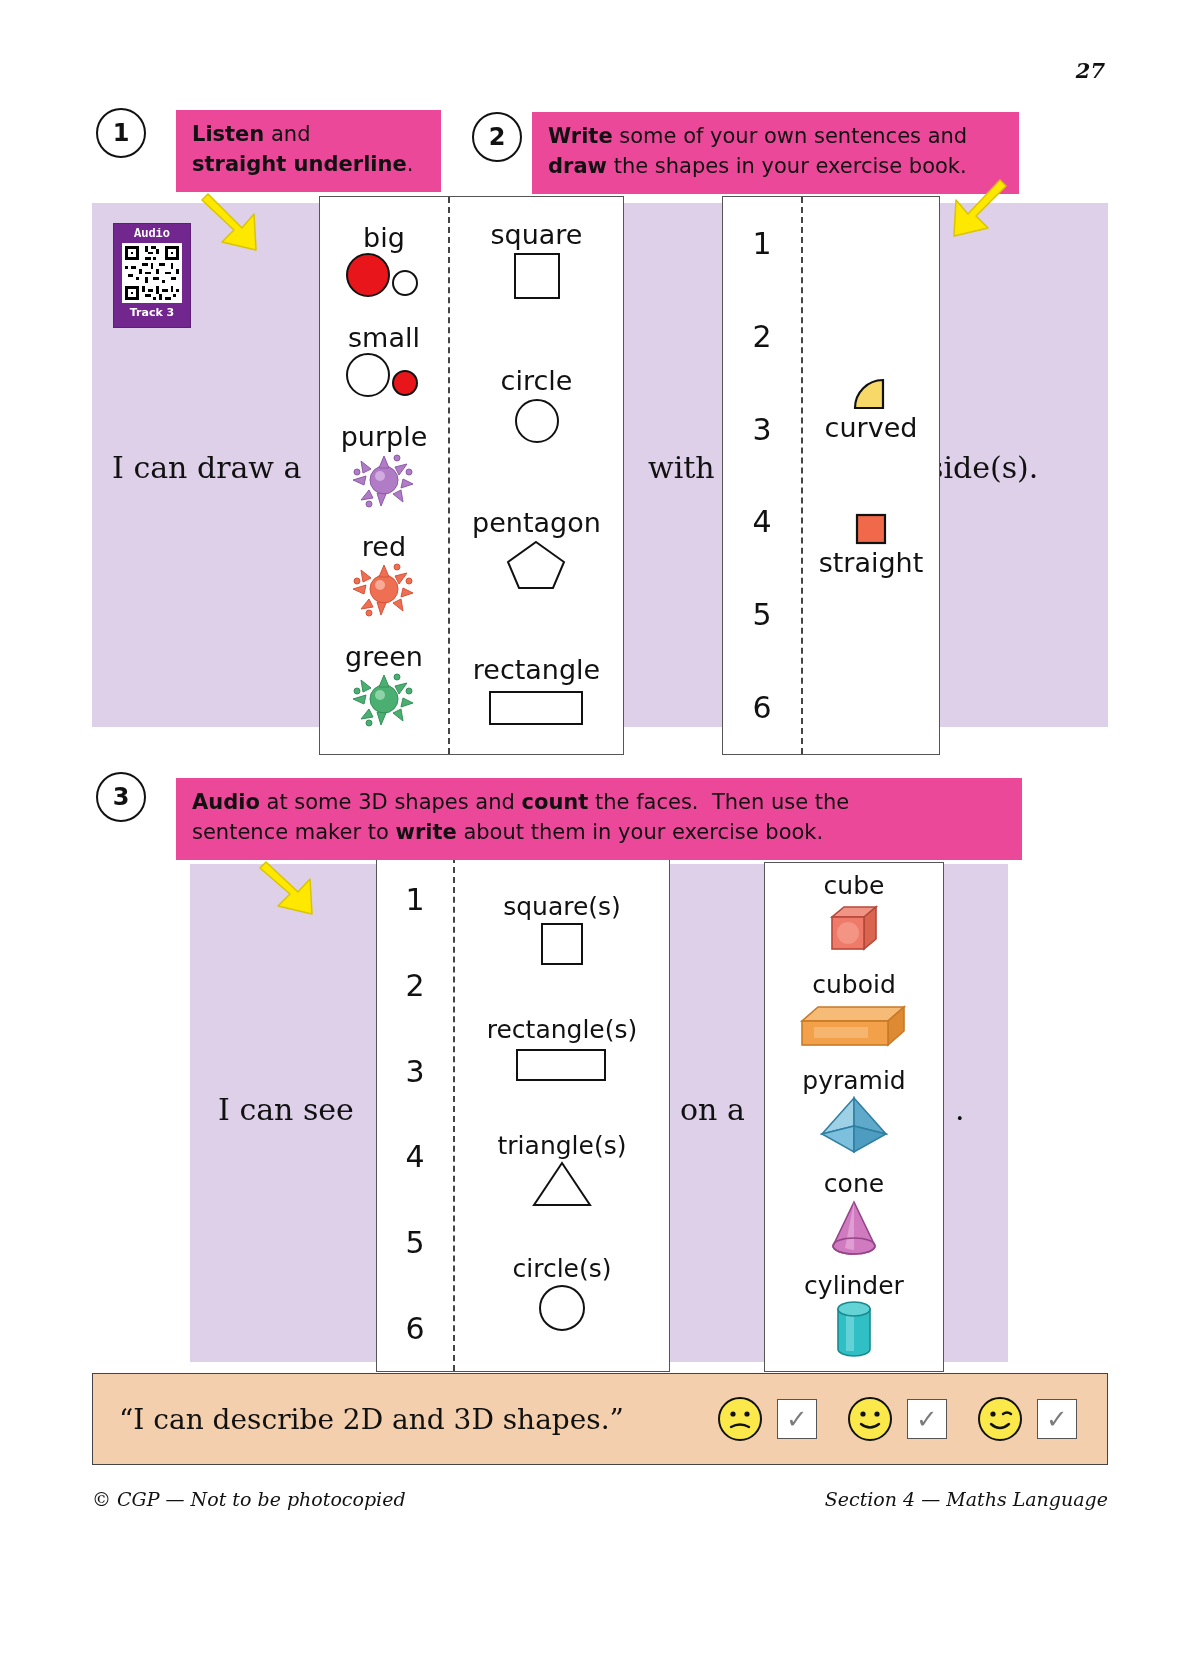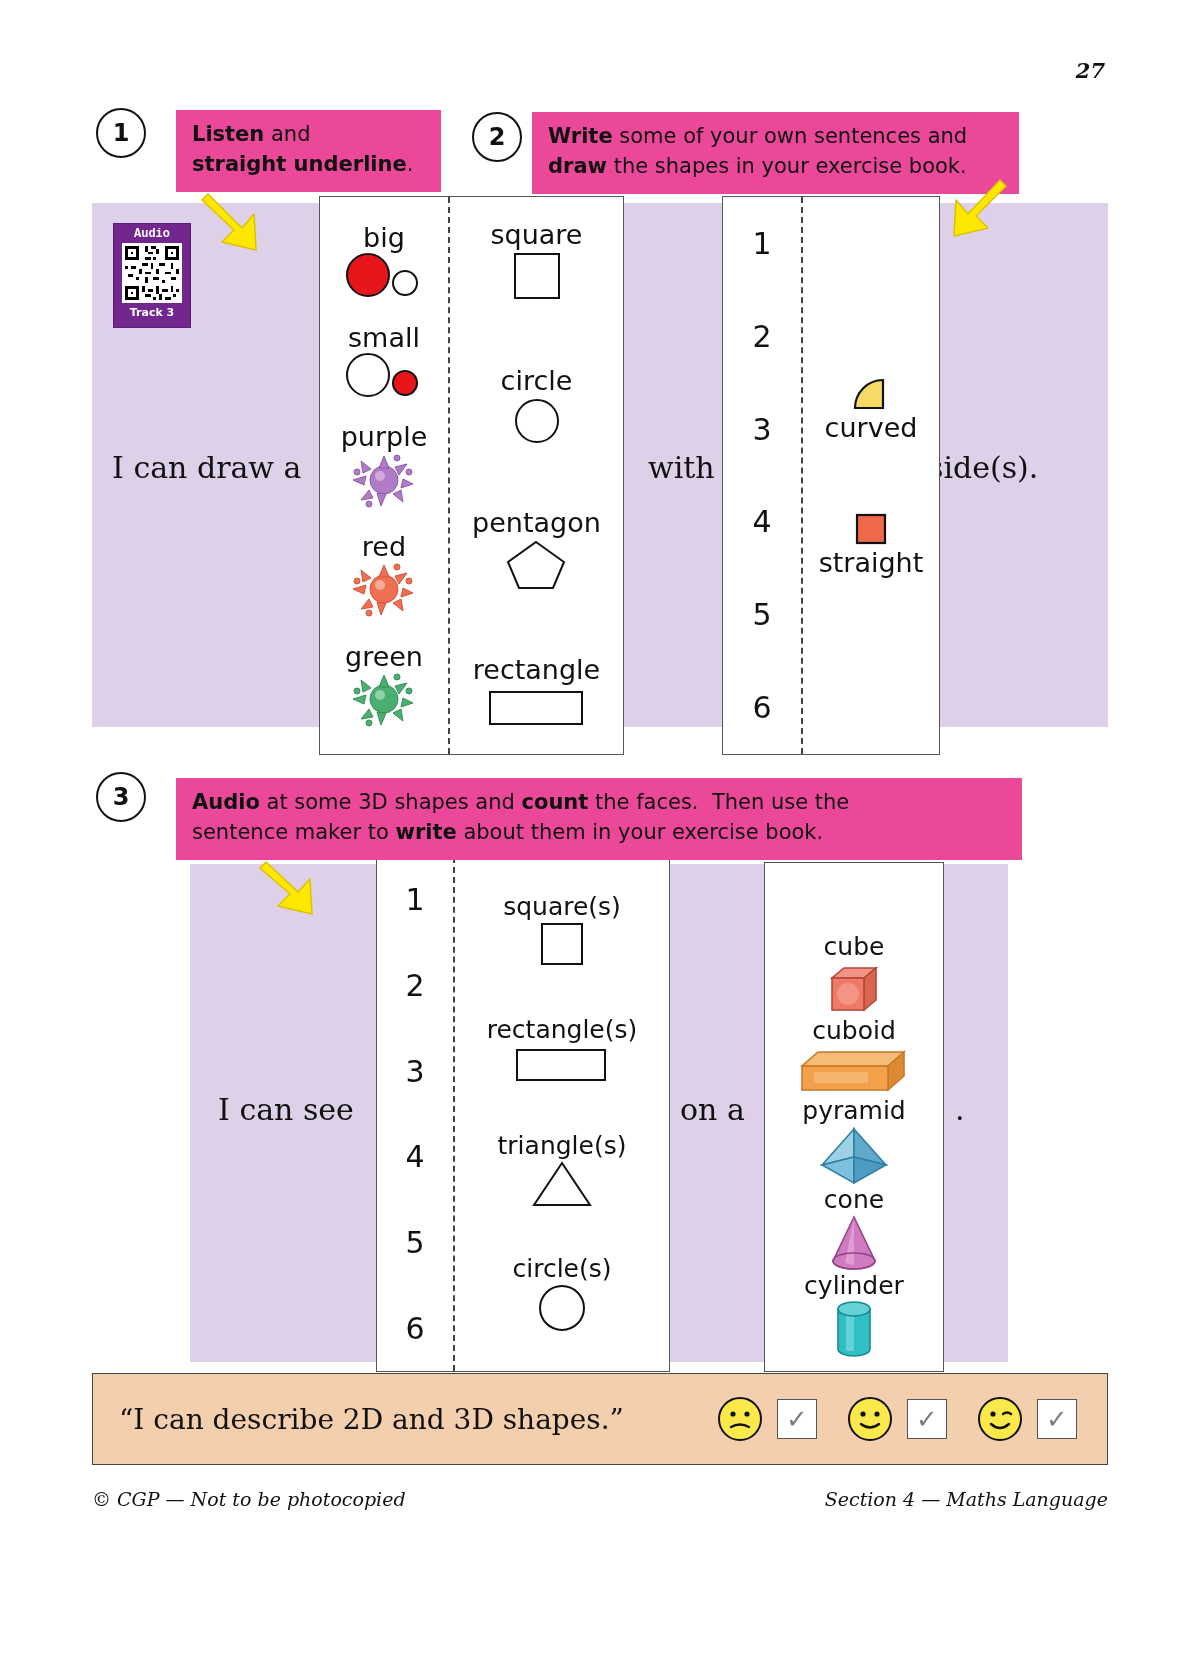--- a/index.html
+++ b/index.html
@@ -493,21 +493,21 @@
       <div class="cell">
         <div class="word word-sm">circle(s)</div>
         <svg width="60" height="52" viewBox="0 0 60 52">
           <circle cx="30" cy="26" r="22" fill="#fff" stroke="#111" stroke-width="2"></circle>
         </svg>
       </div>
     </div>
   </div>
 
   <div class="card" style="left:764px; top:862px; width:180px; height:510px;">
-    <div style="position:absolute; inset:0; display:flex; flex-direction:column; align-items:center; justify-content:flex-end; padding:10px 0;">
+    <div style="position:absolute; inset:0; display:flex; flex-direction:column; align-items:center; justify-content:space-between; padding:10px 0;">
 
       <div class="cell">
         <div class="word word-sm">cube</div>
         <svg width="72" height="58" viewBox="0 0 72 58">
           <polygon points="14,18 46,18 58,8 26,8" fill="#f09486" stroke="#b5483a" stroke-width="1.6"></polygon>
           <polygon points="46,18 58,8 58,40 46,50" fill="#d9654f" stroke="#b5483a" stroke-width="1.6"></polygon>
           <rect x="14" y="18" width="32" height="32" fill="#ef7a6a" stroke="#b5483a" stroke-width="1.6"></rect>
           <ellipse cx="30" cy="34" rx="11" ry="11" fill="#f7a597" opacity="0.6"></ellipse>
         </svg>
       </div>

